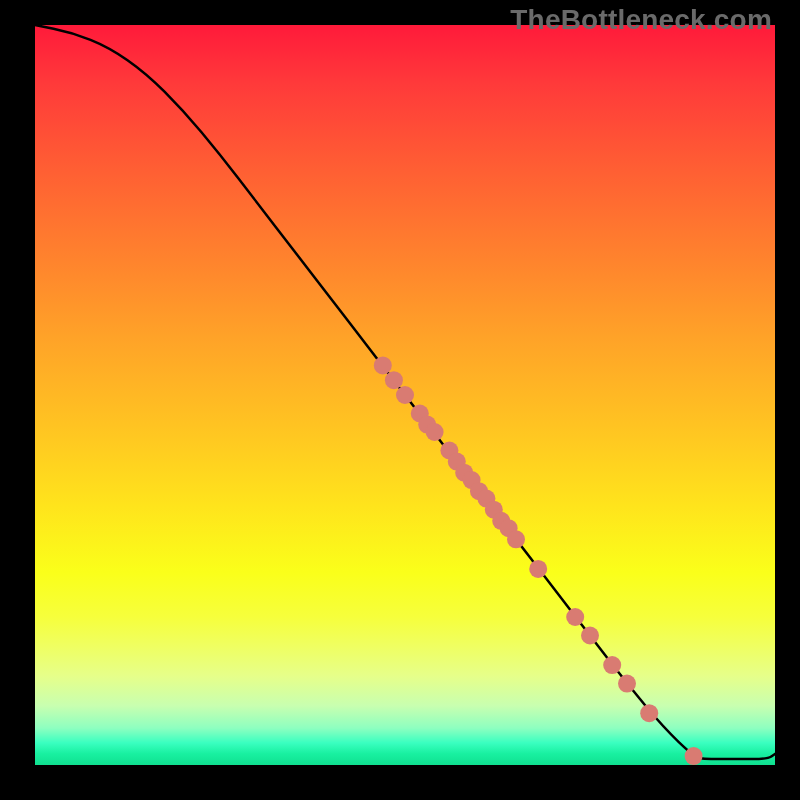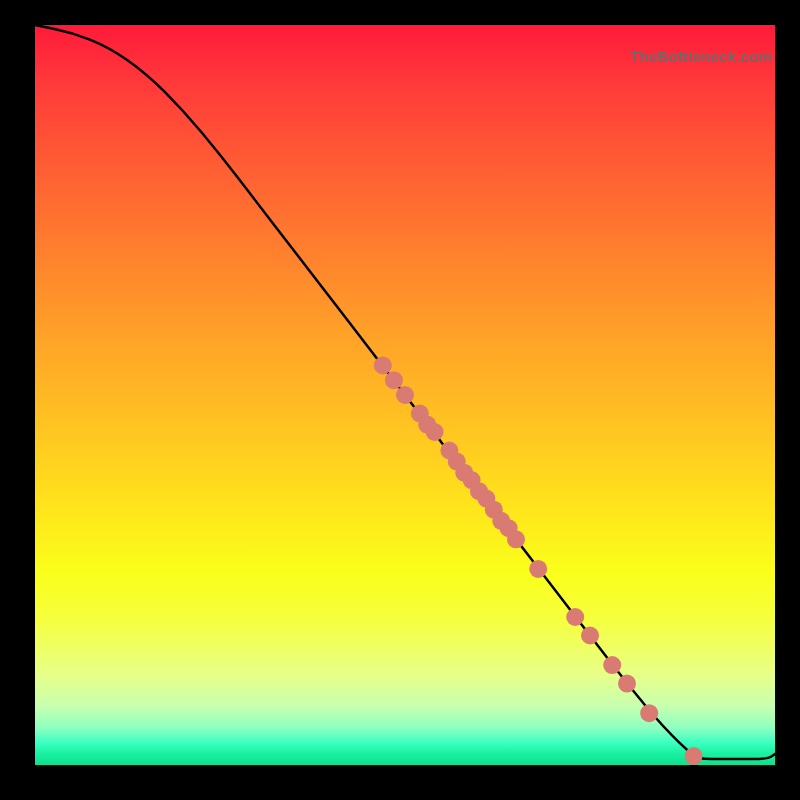--- a/index.html
+++ b/index.html
@@ -40,26 +40,25 @@
       #8effc0 95%,
       #3affc0 97%,
       #18f0a0 98.5%,
       #10e090 100%
     );
   }
   .watermark {
     position: absolute;
     top: 4px;
     right: 28px;
-    font-size: 15px;
+    font-size: 28px;
     font-weight: 600;
     color: #6a6a6a;
     letter-spacing: 0.2px;
     user-select: none;
-    margin-top: 44px;
   }
   svg {
     position: absolute;
     left: 0;
     top: 0;
   }
 </style>
 </head>
 <body>
 

